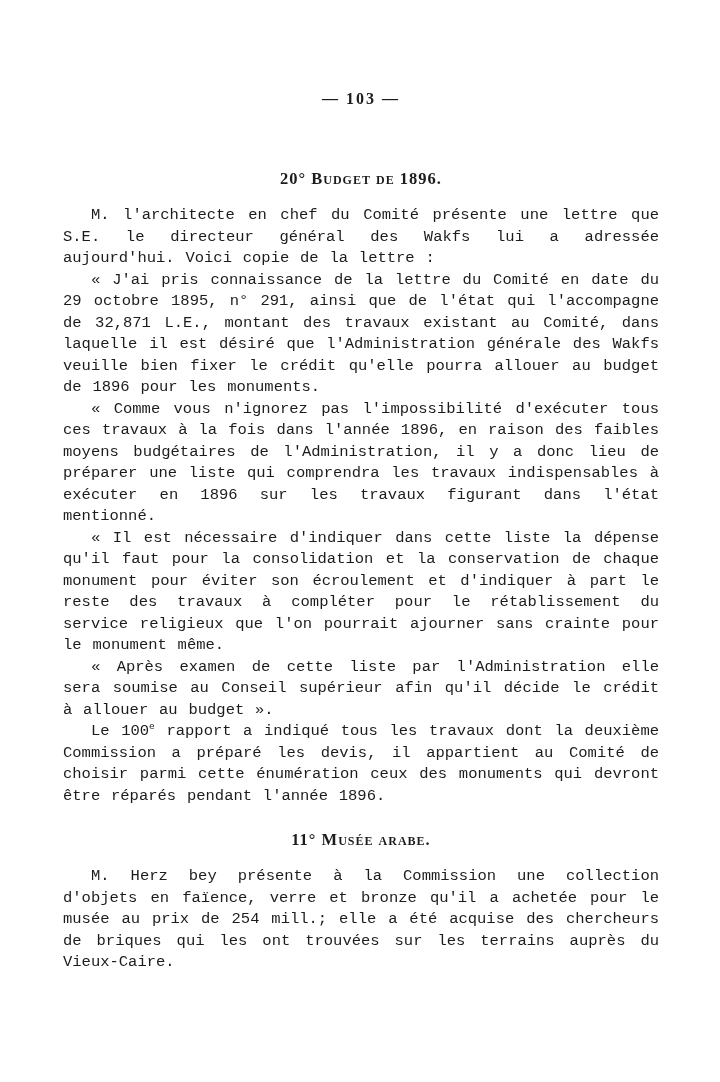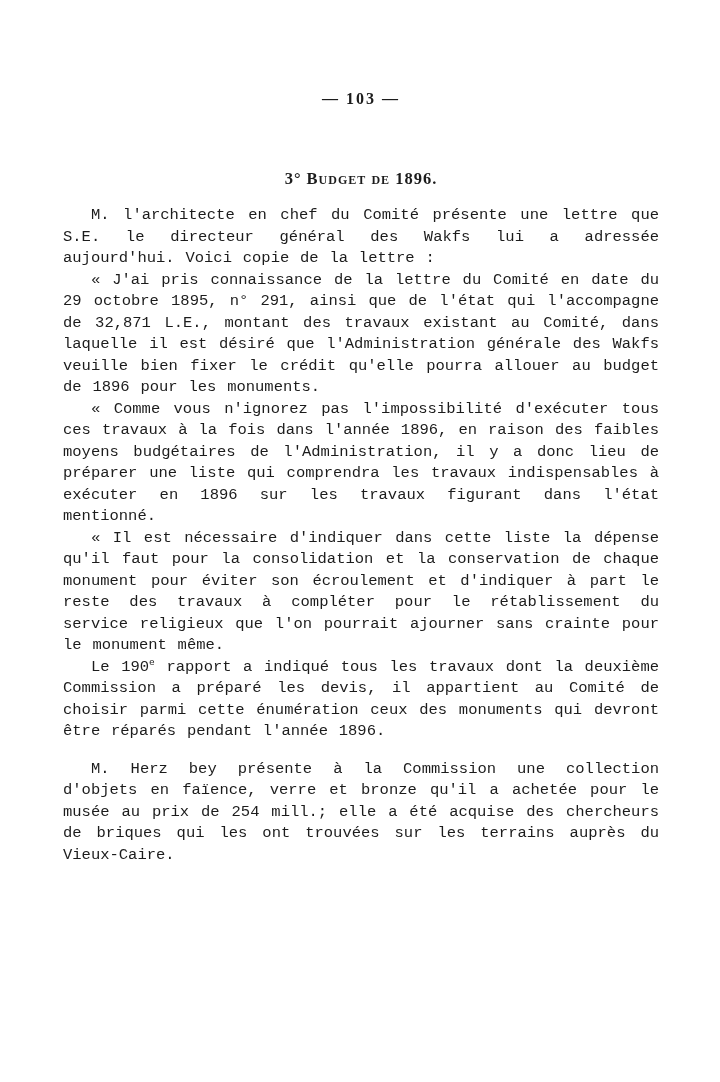--- a/index.html
+++ b/index.html
@@ -56,28 +56,30 @@
     line-height: 0;
   }
 </style>
 </head>
 <body>
 
 <div class="page">
 
   <div class="page-number">— 103 —</div>
 
-  <h2 class="section-heading first">3° Budget de 1896.</h2>
+  <h2 class="section-heading first">20° Budget de 1896.</h2>
 
   <div class="body-text">
     <p>M. l'architecte en chef du Comité présente une lettre que S.E. le directeur général des Wakfs lui a adressée aujourd'hui. Voici copie de la lettre :</p>
     <p>« J'ai pris connaissance de la lettre du Comité en date du 29 octobre 1895, n° 291, ainsi que de l'état qui l'accompagne de 32,871 L.E., montant des travaux existant au Comité, dans laquelle il est désiré que l'Administration générale des Wakfs veuille bien fixer le crédit qu'elle pourra allouer au budget de 1896 pour les monuments.</p>
     <p>« Comme vous n'ignorez pas l'impossibilité d'exécuter tous ces travaux à la fois dans l'année 1896, en raison des faibles moyens budgétaires de l'Administration, il y a donc lieu de préparer une liste qui comprendra les travaux indispensables à exécuter en 1896 sur les travaux figurant dans l'état mentionné.</p>
     <p>« Il est nécessaire d'indiquer dans cette liste la dépense qu'il faut pour la consolidation et la conservation de chaque monument pour éviter son écroulement et d'indiquer à part le reste des travaux à compléter pour le rétablissement du service religieux que l'on pourrait ajourner sans crainte pour le monument même.</p>
-    <p><span>Le 190</span><sup>e</sup><span> rapport a indiqué tous les travaux dont la deuxième Commission a préparé les devis, il appartient au Comité de choisir parmi cette énumération ceux des monuments qui devront être réparés pendant l'année 1896.</span></p>
+    <p>« Après examen de cette liste par l'Administration elle sera soumise au Conseil supérieur afin qu'il décide le crédit à allouer au budget ».</p>
+    <p><span>Le 100</span><sup>e</sup><span> rapport a indiqué tous les travaux dont la deuxième Commission a préparé les devis, il appartient au Comité de choisir parmi cette énumération ceux des monuments qui devront être réparés pendant l'année 1896.</span></p>
   </div>
 
+  <h2 class="section-heading second">11° Musée arabe.</h2>
 
   <div class="body-text">
     <p>M. Herz bey présente à la Commission une collection d'objets en faïence, verre et bronze qu'il a achetée pour le musée au prix de 254 mill.; elle a été acquise des chercheurs de briques qui les ont trouvées sur les terrains auprès du Vieux-Caire.</p>
   </div>
 
 </div>
 
 </body></html>

